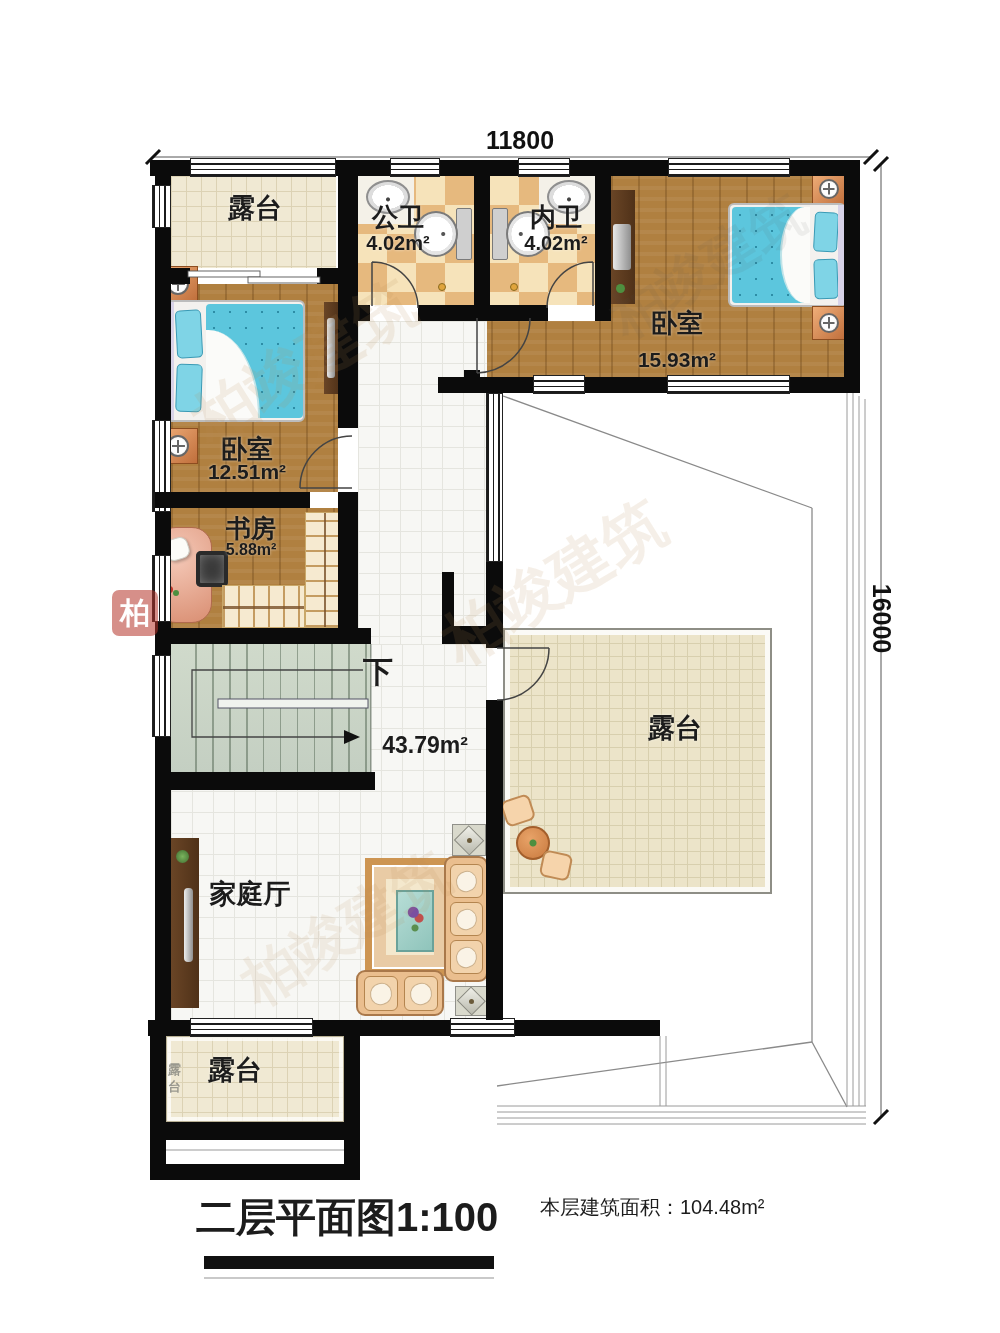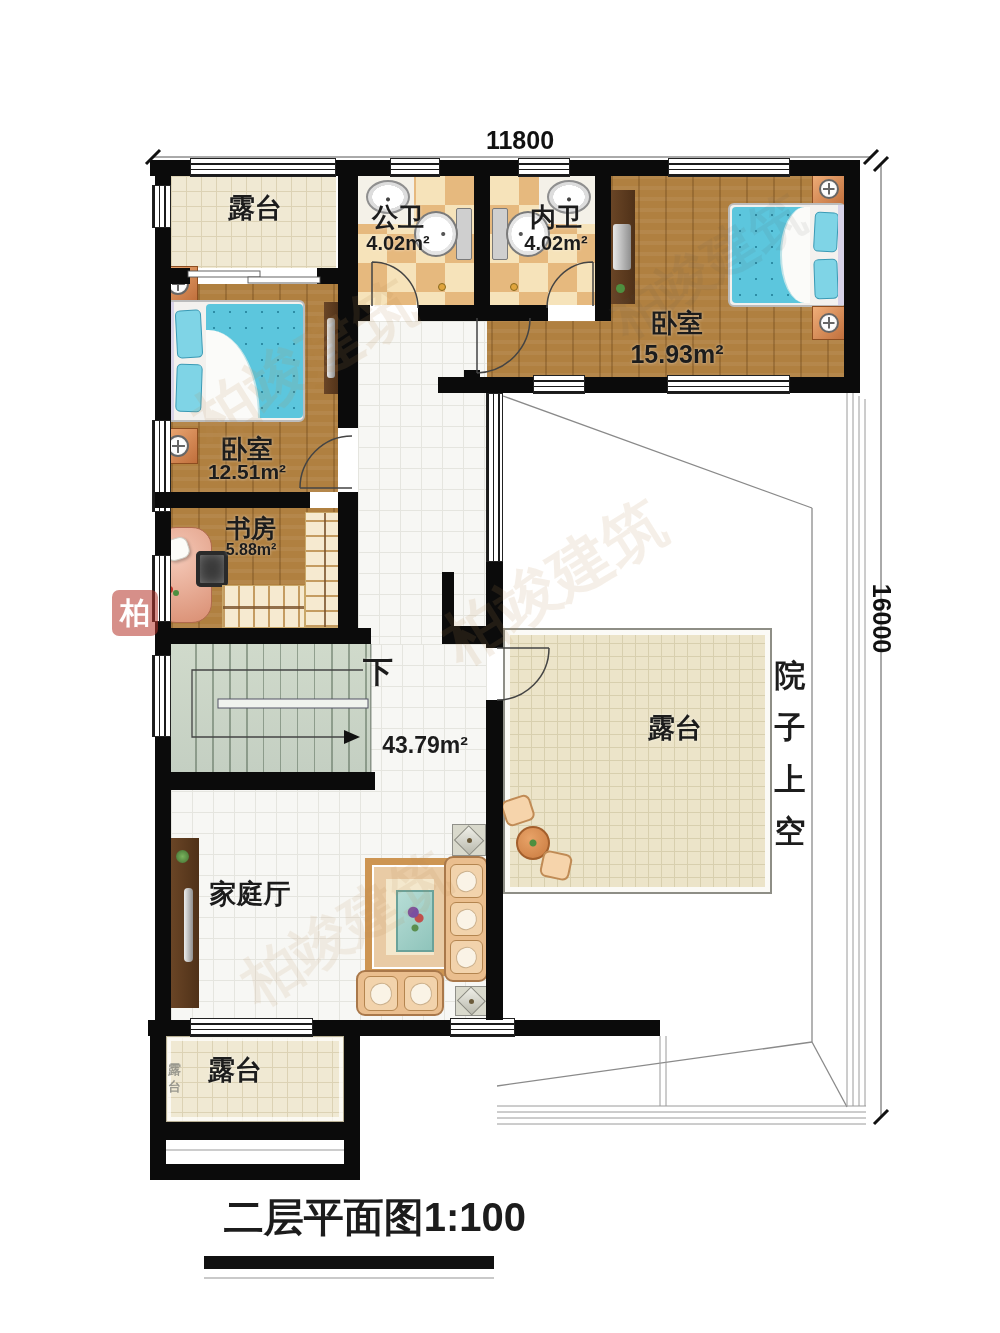--- a/index.html
+++ b/index.html
@@ -257,35 +257,35 @@
 
   <b class="dimtxt" style="left:420px;top:126px;width:200px">11800</b>
   <b class="dimtxt" style="left:826px;top:604px;width:110px;transform:rotate(90deg)">16000</b>
 
   <b class="label" style="left:195px;top:190px;width:120px;font-size:27px">露台</b>
   <b class="label" style="left:360px;top:200px;width:76px;font-size:26px">公卫</b>
   <b class="label" style="left:352px;top:232px;width:92px;font-size:20px">4.02m²</b>
   <b class="label" style="left:518px;top:200px;width:76px;font-size:26px">内卫</b>
   <b class="label" style="left:510px;top:232px;width:92px;font-size:20px">4.02m²</b>
   <b class="label" style="left:622px;top:306px;width:110px;font-size:26px">卧室</b>
-  <b class="label" style="left:614px;top:340px;width:126px;font-size:25px">15.93m²</b>
+  <b class="label" style="left:614px;top:348px;width:126px;font-size:21px">15.93m²</b>
   <b class="label" style="left:192px;top:432px;width:110px;font-size:26px">卧室</b>
   <b class="label" style="left:184px;top:460px;width:126px;font-size:21px">12.51m²</b>
   <b class="label" style="left:196px;top:512px;width:110px;font-size:25px">书房</b>
   <b class="label" style="left:188px;top:541px;width:126px;font-size:16px">5.88m²</b>
   <b class="label" style="left:358px;top:652px;width:40px;font-size:30px">下</b>
   <b class="label" style="left:350px;top:732px;width:150px;font-size:23px">43.79m²</b>
   <b class="label" style="left:185px;top:876px;width:130px;font-size:27px">家庭厅</b>
   <b class="label" style="left:610px;top:710px;width:130px;font-size:27px">露台</b>
   <b class="label" style="left:170px;top:1052px;width:130px;font-size:27px">露台</b>
-  <b class="label" style="left:768px;top:650px;width:44px;font-size:31px;white-space:normal;word-break:break-all;line-height:1.68;text-align:center">院子上空</b>
-
-  <b class="label" style="left:196px;top:1190px;width:330px;font-size:40px;text-align:right">二层平面图1:100</b>
+
+  <b class="label" style="left:196px;top:1190px;width:330px;font-size:40px;text-align:left">二层平面图1:100</b>
   <i style="left:204px;top:1256px;width:290px;height:13px;background:#111;z-index:8"></i>
   <i style="left:204px;top:1277px;width:290px;height:2px;background:#c9c9c9;z-index:8"></i>
+  <b class="label" style="left:540px;top:1194px;width:340px;font-size:20px;text-align:left;font-weight:400">本层建筑面积：104.48m²</b>
 
   <b class="wmark" style="left:180px;top:320px;font-size:62px;color:#b98c54;opacity:.13;transform:rotate(-32deg)">柏竣建筑</b>
   <b class="wmark" style="left:430px;top:540px;font-size:62px;color:#b98c54;opacity:.13;transform:rotate(-32deg)">柏竣建筑</b>
   <b class="wmark" style="left:230px;top:890px;font-size:58px;color:#b98c54;opacity:.11;transform:rotate(-32deg)">柏竣建筑</b>
   <b class="wmark" style="left:600px;top:230px;font-size:54px;color:#555;opacity:.08;transform:rotate(-32deg)">柏竣建筑</b>
   <b class="wmark" style="left:112px;top:590px;width:46px;height:46px;background:#b5342a;border-radius:7px;opacity:.55;color:#fff;font-size:30px;display:flex;align-items:center;justify-content:center">柏</b>
   <b class="wmark" style="left:168px;top:1062px;width:18px;font-size:13px;color:#8b8b83;opacity:.85;white-space:normal;word-break:break-all;line-height:1.3">露台</b>
 
 </div>
 

